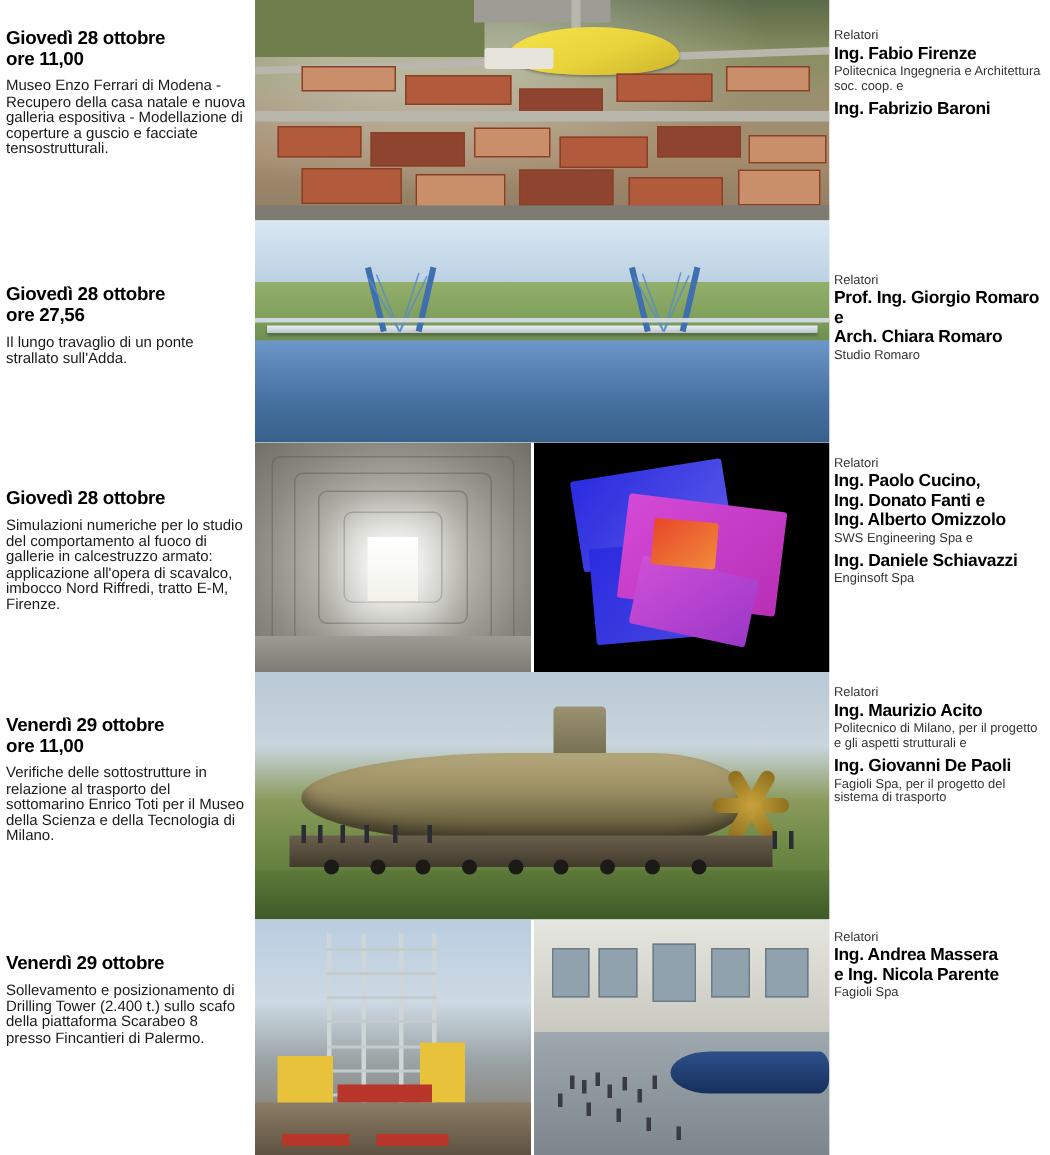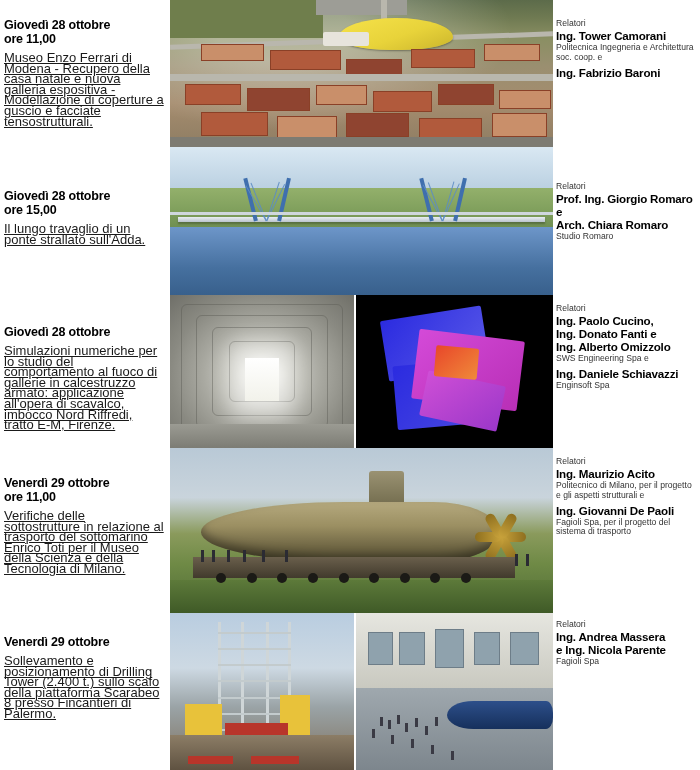--- a/index.html
+++ b/index.html
@@ -36,24 +36,23 @@
   }
   .date {
     font-weight: bold;
     font-size: 12.5px;
     line-height: 14px;
     letter-spacing: -0.2px;
     color: #000;
   }
   .desc {
     margin-top: 7px;
-    font-size: 13px;
+    font-size: 10px;
     line-height: 10.6px;
     color: #1a1a1a;
-    text-decoration: underline;
   }
   
   .media {
     position: absolute;
     top: 0;
     left: 170px;
     width: 383px;
     height: 100%;
     overflow: hidden;
   }
@@ -310,31 +309,31 @@
           <div class="roof dark" style="left:46%;top:77%;width:16%;height:15%;"></div>
           <div class="roof" style="left:65%;top:80%;width:16%;height:14%;"></div>
           <div class="roof pale" style="left:84%;top:77%;width:14%;height:15%;"></div>
           <div class="grey" style="left:0;top:93%;width:100%;height:7%;background:#7d7b72;"></div>
         </div>
       </div>
     </div>
 
     <div class="right" style="top:18px;">
       <div class="rel-label">Relatori</div>
-      <div class="name">Ing. Tower Camorani</div>
+      <div class="name">Ing. Fabio Firenze</div>
       <div class="aff">Politecnica Ingegneria e Architettura soc. coop. e</div>
       <div class="name">Ing. Fabrizio Baroni</div>
     </div>
   </div>
 
   <div class="row" id="row2">
     <div class="left" style="top:42px;">
       <div class="date">
         <div>Giovedì 28 ottobre</div>
-        <div>ore 15,00</div>
+        <div>ore 27,56</div>
       </div>
       <div class="desc">Il lungo travaglio di un ponte strallato sull'Adda.</div>
     </div>
 
     <div class="media">
       <div class="img full">
         <div class="bridge">
           <div class="sky"></div>
           <div class="land"></div>
           <div class="river"></div>

